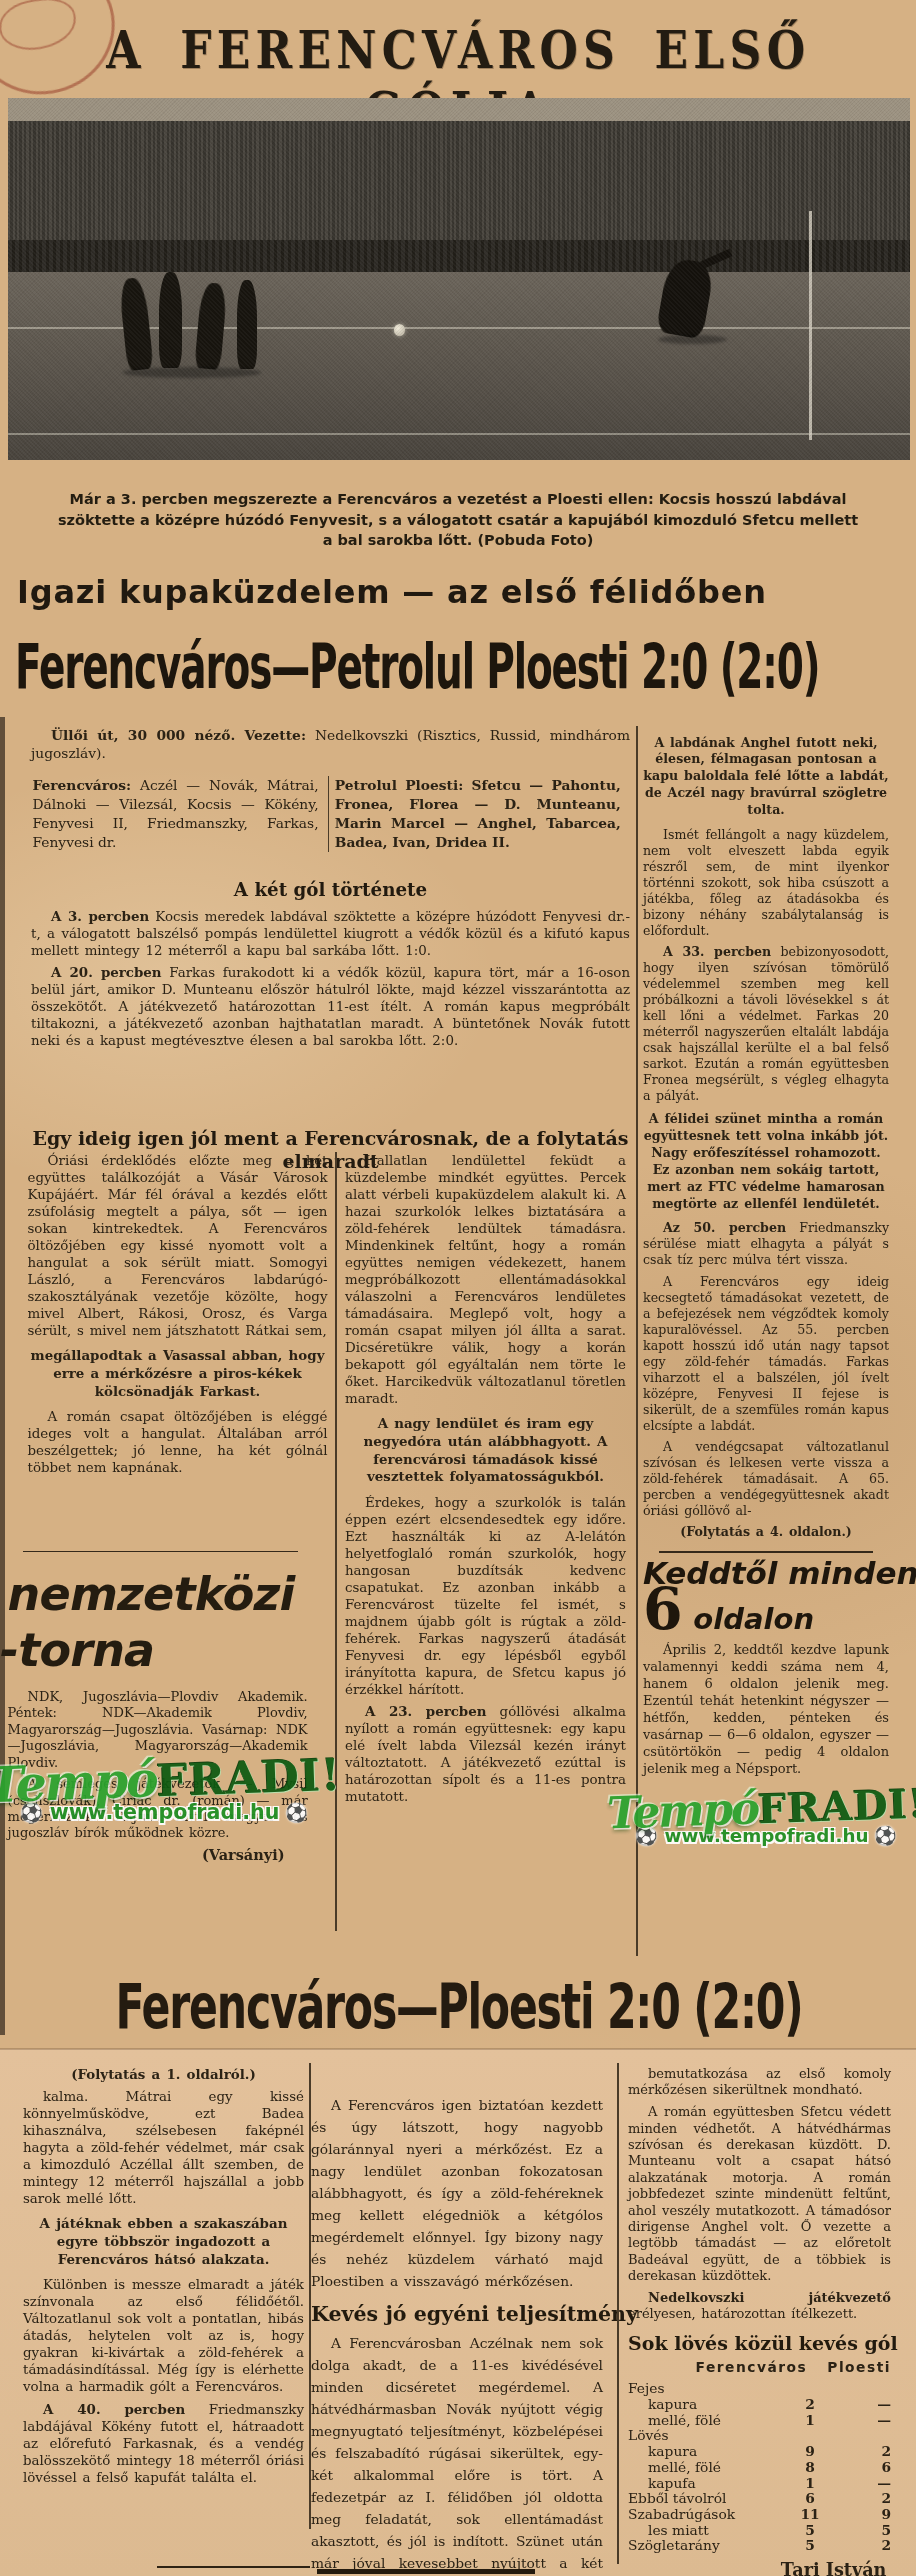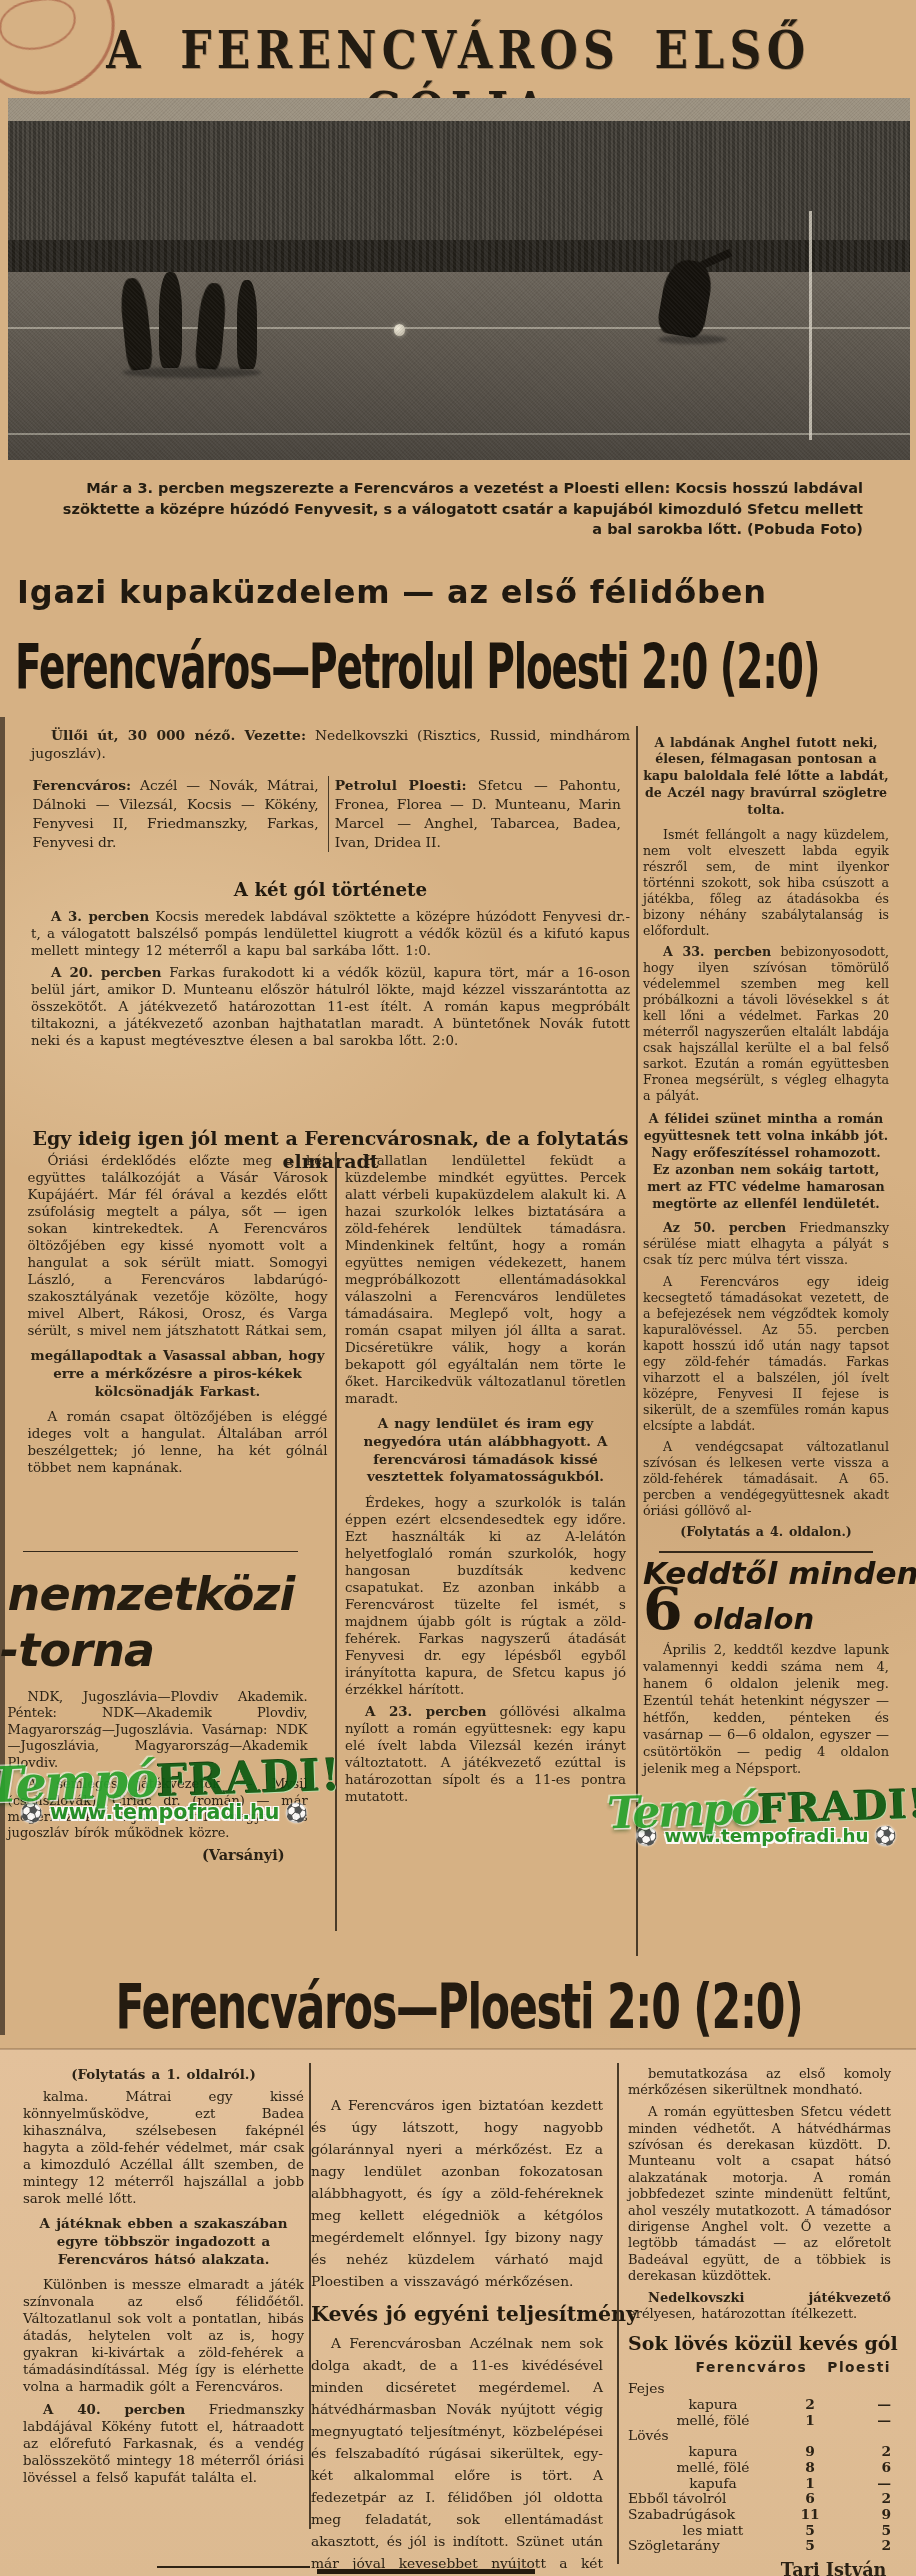--- a/index.html
+++ b/index.html
@@ -43,38 +43,38 @@
   .ph-keeper{left:654px;top:162px;width:47px;height:76px;background:#14110c;border-radius:45% 40% 25% 25%;
     transform:rotate(10deg);filter:blur(0.5px);}
   .ph-arm{left:692px;top:157px;width:32px;height:7.6px;background:#14110c;transform:rotate(-24deg);filter:blur(0.5px);}
   .ph-ball{left:386px;top:226px;width:11.5px;height:11.5px;border-radius:50%;
     background:radial-gradient(circle at 35% 35%,#f0ead9,#b4ad9c);box-shadow:0 0 4.6px rgba(240,235,220,.5);}
   .ph-shadow{background:rgba(0,0,0,.32);border-radius:50%;filter:blur(1.5px);}
   .photo:after{content:"";position:absolute;inset:0;
     background:repeating-linear-gradient(45deg,rgba(255,255,255,.035) 0 1.5px,transparent 1.5px 3.1px),
                repeating-linear-gradient(-45deg,rgba(0,0,0,.06) 0 0.8px,transparent 0.8px 2.3px);}
 
-  .caption{left:53px;top:478px;width:810px;text-align:right;font-family:"DejaVu Sans",sans-serif;
+  .caption{left:53px;top:489px;width:810px;text-align:center;font-family:"DejaVu Sans",sans-serif;
     font-weight:bold;font-size:14.5px;line-height:20.6px;color:#241d11;}
 
   .kicker{left:17px;top:573px;font-family:"DejaVu Sans",sans-serif;font-weight:bold;
     font-size:32px;color:#201910;letter-spacing:0.8px;}
   .h1big{left:15.3px;top:630px;white-space:nowrap;font-family:"DejaVu Sans",sans-serif;font-weight:bold;
     font-size:50px;letter-spacing:-1.5px;color:#1d160d;transform:scaleX(.78) scaleY(1.25);transform-origin:0 0;}
 
   
   p{margin:0 0 5.3px;}
   .p{text-align:justify;text-indent:20px;word-spacing:1.5px;}
   .p b{font-weight:bold;}
   .bc{font-weight:bold;text-indent:0;text-align:center;line-height:1.34;margin:7.6px 0;}
   .cn{text-indent:0;text-align:center;font-weight:bold;}
   .lead-block{left:31px;top:726px;width:599px;font-size:13.8px;line-height:18.3px;}
   .teams{left:31px;top:776px;width:599px;display:flex;font-size:13.8px;line-height:19px;}
   .teams .tcol{width:50%;padding:0 9.2px 0 1.5px;text-align:justify;}
-  .teams .tcol+.tcol{border-left:1.5px solid #4a3b28;padding-left:6px;}
+  .teams .tcol+.tcol{border-left:1.5px solid #4a3b28;padding-left:6px;font-weight:bold;}
   .sub1{left:31px;top:879px;width:599px;text-align:center;font-weight:bold;font-size:18.3px;color:#221a0f;}
   .goals{left:31px;top:908px;width:599px;font-size:13.4px;line-height:17px;}
   .sub2{left:31px;top:1082px;width:599px;text-align:center;font-weight:bold;font-size:19px;line-height:23px;color:#221a0f;margin-top:45px;}
   .colL{left:27.5px;top:1152px;width:300px;font-size:13.4px;line-height:17px;}
   .colM{left:345px;top:1152px;width:281px;font-size:13.4px;line-height:17px;}
   .colR{left:643px;top:727px;width:246px;font-size:12.6px;line-height:16px;}
   .vrule{background:#4a3b28;width:1.5px;}
 
   .rrule{width:214px;margin:10.7px auto 12.2px;border-top:2.3px solid #35291a;}
   .promo-title{font-family:"DejaVu Sans",sans-serif;font-style:italic;font-weight:bold;font-size:31px;
@@ -110,21 +110,21 @@
   .colA{left:23px;top:2066px;width:281px;font-size:13.4px;line-height:17px;}
   .colB{left:311px;top:2066px;width:292px;font-size:13.8px;line-height:22px;margin-top:28px;}
   .colC{left:628px;top:2066px;width:263px;font-size:13px;line-height:16.4px;}
   .colB .sub{text-align:left;font-weight:bold;font-size:20.6px;margin:10.7px 0 7.6px;color:#221a0e;white-space:nowrap;}
 
   .stat-title{font-weight:bold;font-size:19px;margin:12.2px 0 7.6px;color:#221a0e;white-space:nowrap;}
   .stat-head{display:flex;justify-content:flex-end;gap:20px;font-family:"DejaVu Sans",sans-serif;
     font-weight:bold;font-size:13.8px;letter-spacing:1.5px;margin-bottom:6.1px;}
   .trow{display:flex;align-items:baseline;font-size:13.8px;line-height:15.7px;}
   .trow .tl{flex:1;}
-  .trow.ind .tl{padding-left:20px;text-align:center;}
+  .trow.ind .tl{padding-left:20px;}
   .trow .tv{width:64px;text-align:center;font-weight:bold;}
   .trow .tv.plo{width:49px;text-align:right;}
   .stat-sig{text-align:right;font-weight:bold;font-size:17.6px;margin-top:7.6px;padding-right:4.6px;}
 
   .br1{left:157px;top:2566px;width:153px;height:2.3px;background:#2e2314;}
   .br2{left:317px;top:2569px;width:218px;height:4.6px;background:#241b0e;}
 </style>
 </head>
 <body>
 

